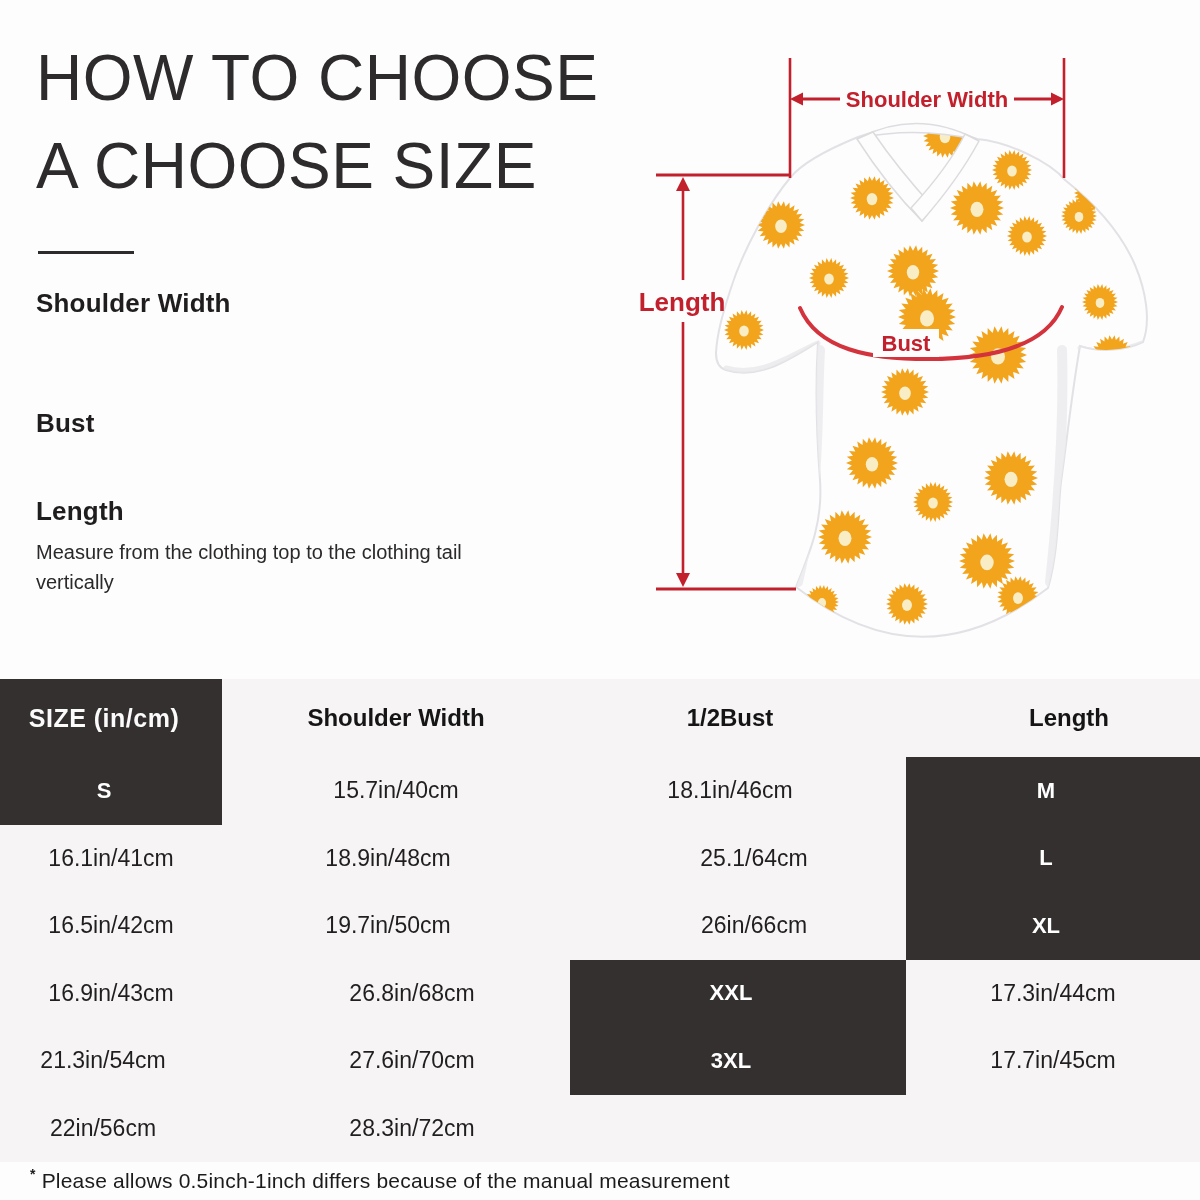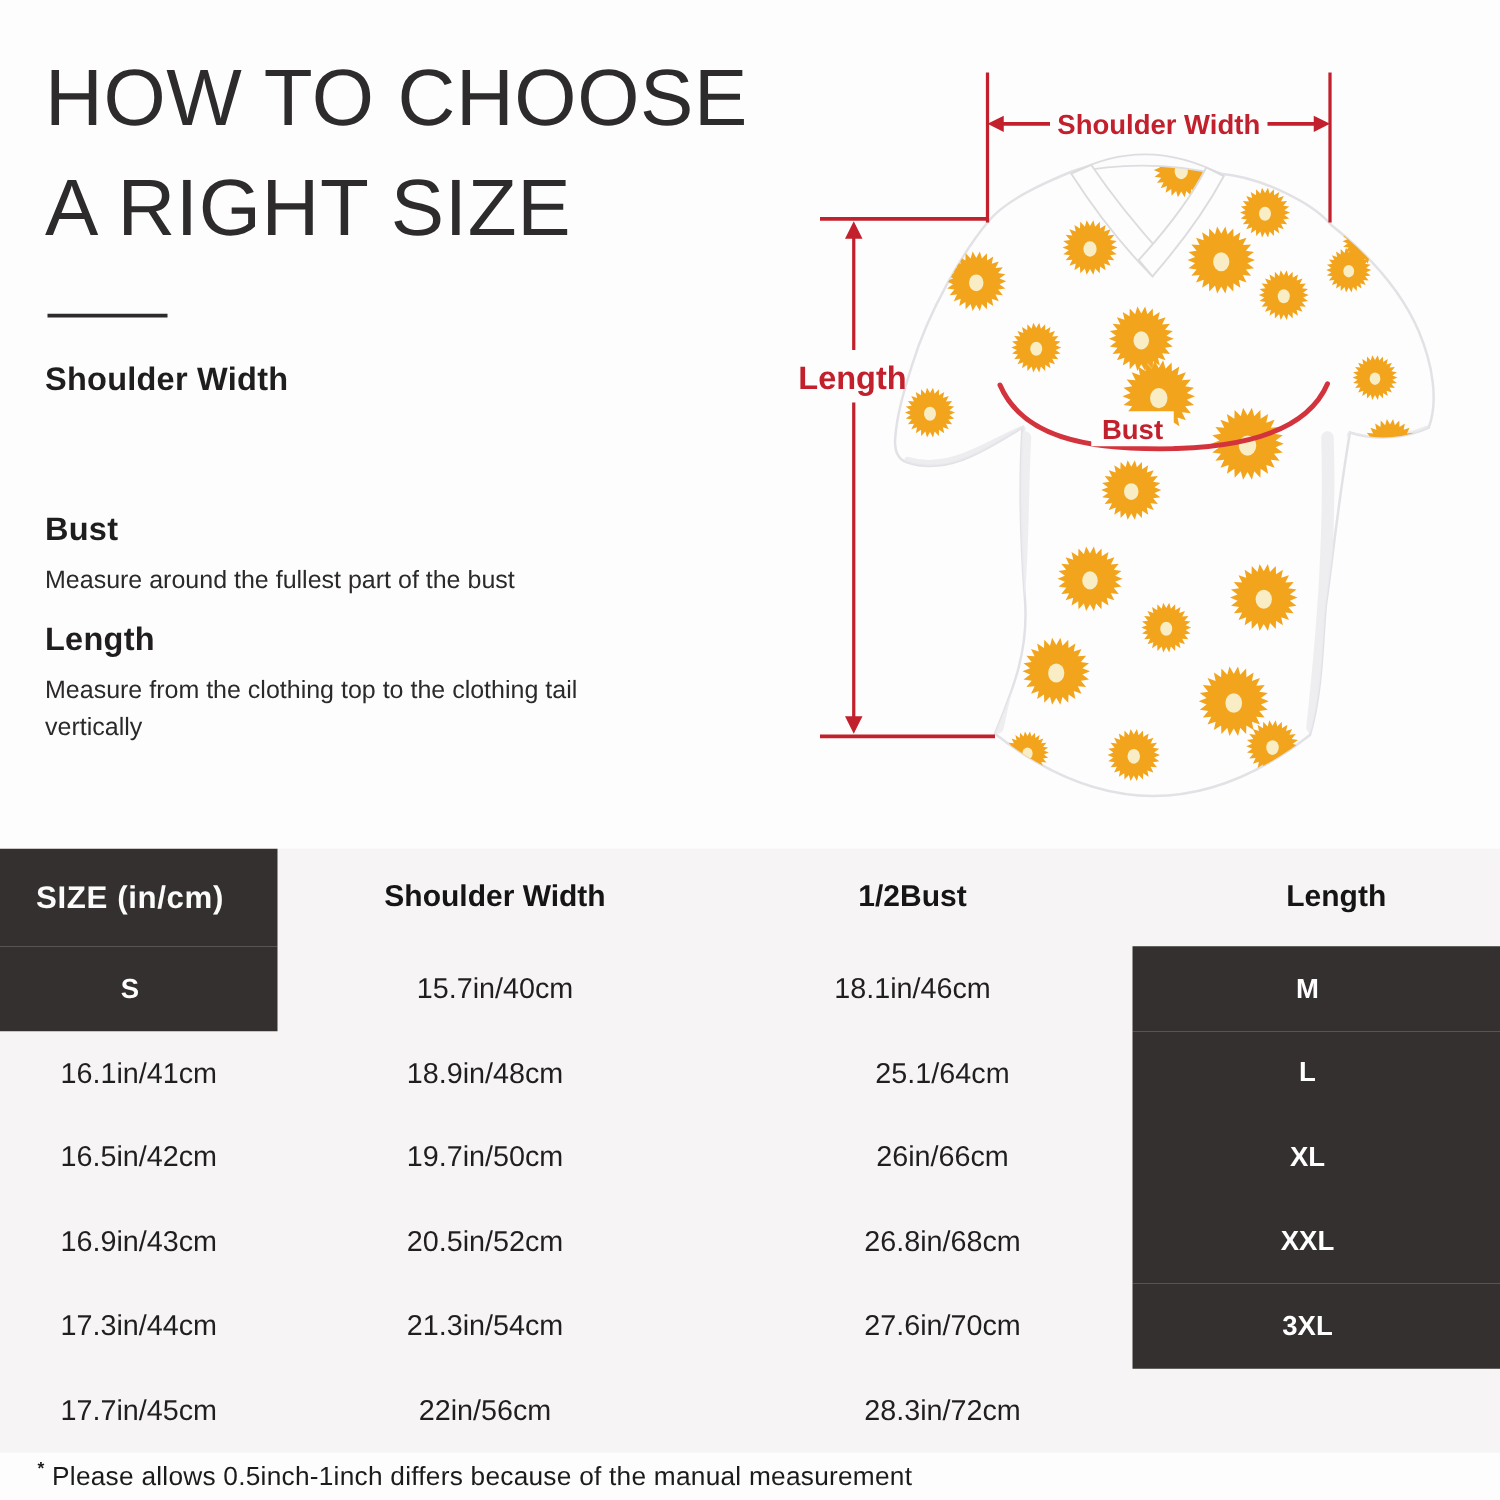--- a/index.html
+++ b/index.html
@@ -62,30 +62,29 @@
   }
   .fn-star{
     font-size:14px;vertical-align:9px;margin-right:6px;font-weight:700;
   }
 </style>
 </head>
 <body>
 
 <div class="abs page-title">
   <div>HOW TO CHOOSE</div>
-  <div>A RIGHT SIZE</div>
+  <div>A CHOOSE SIZE</div>
 </div>
 <div class="abs divider"></div>
 
 <div class="abs instruction ins-1">
   <div class="head">Shoulder Width</div>
 </div>
 <div class="abs instruction ins-2">
   <div class="head">Bust</div>
-  <div class="desc">Measure around the fullest part of the bust</div>
 </div>
 <div class="abs instruction ins-3">
   <div class="head">Length</div>
   <div class="desc">Measure from the clothing top to the clothing tail vertically</div>
 </div>
 
 <svg class="abs shirt-wrap" viewBox="0 0 550 600">
   <defs>
     <clipPath id="shirtClip">
       <path d="M228,87 C206,96 174,110 160,128 C140,152 113,199 100,241 C93,263 87,283 86,303
@@ -214,21 +213,20 @@
   <div class="cell c3">18.9in/48cm</div>
   <div class="cell c4">25.1/64cm</div>
 
   <div class="cell dark">L</div>
   <div class="cell">16.5in/42cm</div>
   <div class="cell c3">19.7in/50cm</div>
   <div class="cell c4">26in/66cm</div>
 
   <div class="cell dark">XL</div>
   <div class="cell">16.9in/43cm</div>
-  <div class="cell c3">20.5in/52cm</div>
   <div class="cell c4">26.8in/68cm</div>
 
   <div class="cell dark">XXL</div>
   <div class="cell">17.3in/44cm</div>
   <div class="cell c3">21.3in/54cm</div>
   <div class="cell c4">27.6in/70cm</div>
 
   <div class="cell dark">3XL</div>
   <div class="cell">17.7in/45cm</div>
   <div class="cell c3">22in/56cm</div>

